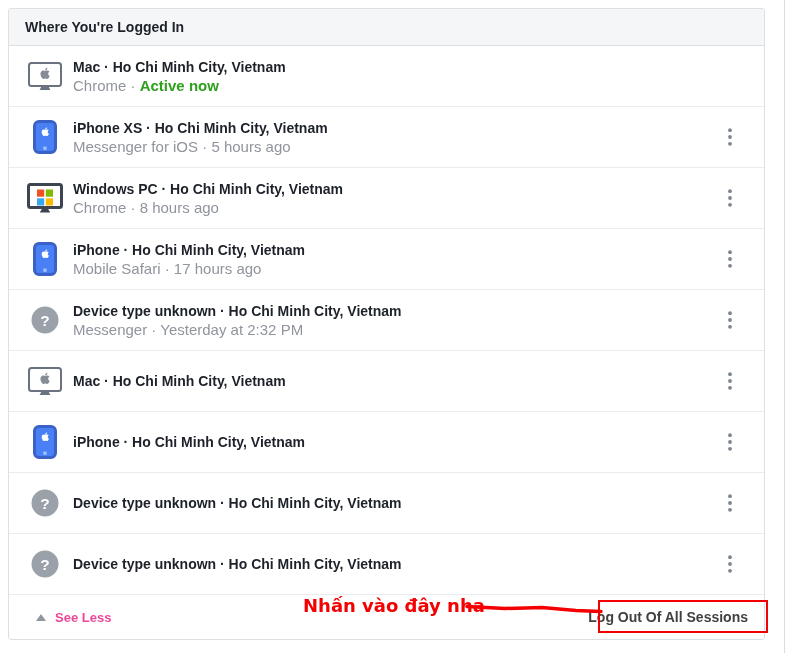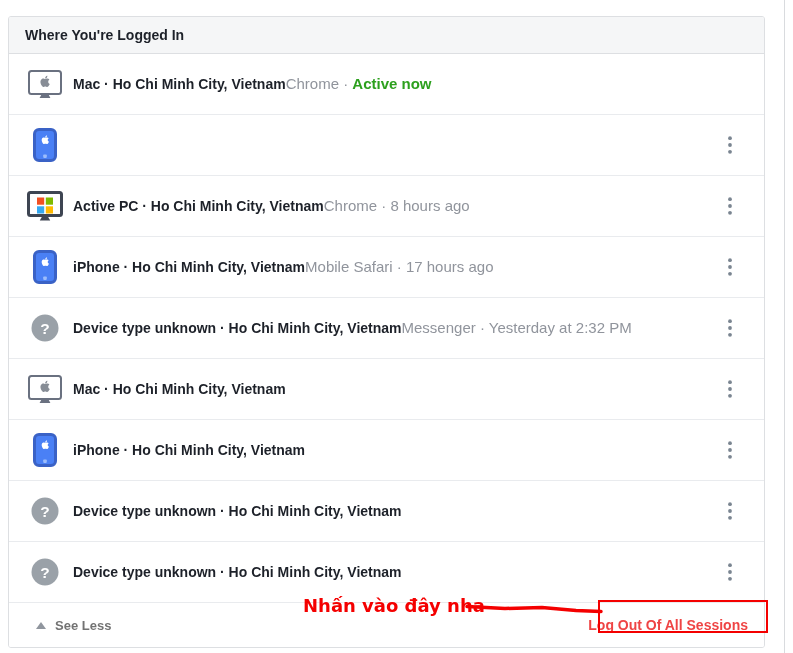--- a/index.html
+++ b/index.html
@@ -6,63 +6,63 @@
   body { font-family: "Liberation Sans", "DejaVu Sans", sans-serif; background: #fff; }
   .page {
     position: relative; width: 793px; height: 653px;
     background: #fff; overflow: hidden;
   }
   .scroll-edge {
     position: absolute; left: 784px; top: 0; width: 1px; height: 653px;
     background: #d9dbde;
   }
   .card {
-    position: absolute; left: 8px; top: 16px; width: 757px;
+    position: absolute; left: 8px; top: 8px; width: 757px;
     background: #fff; border: 1px solid #dddfe2; border-radius: 3px;
   }
   .card-header {
     height: 37px; background: #f5f6f7; border-bottom: 1px solid #dddfe2;
     display: flex; align-items: center; padding: 0 16px;
     font-size: 14px; font-weight: bold; color: #1d2129;
     border-radius: 2px 2px 0 0;
   }
   .row {
     height: 61px; display: flex; align-items: center;
     padding: 0 16px; border-bottom: 1px solid #e9ebee; background: #fff;
   }
   .icon-box {
     width: 40px; min-width: 40px; display: flex; align-items: center;
     justify-content: center; margin-right: 8px;
   }
-  .row-text { display: flex; flex-direction: row; justify-content: center; }
+  .row-text { display: flex; flex-direction: column; justify-content: center; }
   .row-title { font-size: 14px; font-weight: bold; color: #1d2129; line-height: 19px; }
   .row-sub { font-size: 15px; color: #90949c; line-height: 18px; }
   .row-sub .active { color: #2da01e; font-weight: bold; }
   .kebab {
     margin-left: auto; background: none; border: none; cursor: pointer;
     width: 24px; height: 24px; display: flex; align-items: center; justify-content: center;
     margin-right: 6px;
   }
   .footer {
     height: 44px; display: flex; align-items: center; padding: 0 14px;
     background: #fff; border-radius: 0 0 2px 2px;
   }
   .see-less {
     display: flex; align-items: center; gap: 9px; margin-left: 13px;
     background: none; border: none; cursor: pointer;
-    font-family: inherit; font-size: 13px; font-weight: bold; color: #737373;
+    font-family: inherit; font-size: 13px; font-weight: bold; color: #ec4899;
   }
   .tri-up {
     width: 0; height: 0; border-left: 5px solid transparent;
     border-right: 5px solid transparent; border-bottom: 7px solid #90969e;
     display: inline-block;
   }
   .logout-btn {
     margin-left: auto; background: none; border: none; cursor: pointer;
-    font-family: inherit; font-size: 14px; font-weight: bold; color: #ef4444;
+    font-family: inherit; font-size: 14px; font-weight: bold; color: #404040;
     margin-right: 2px;
   }
   
   .annot-layer { position: absolute; left: 0; top: 0; width: 793px; height: 653px; pointer-events: none; }
   .annot-text {
     position: absolute; left: 303px; top: 595px;
     font-family: "DejaVu Sans", "Liberation Sans", sans-serif;
     font-size: 18px; font-weight: bold; color: #f40000; white-space: nowrap;
   }
   .annot-rect {
@@ -104,20 +104,24 @@
     </div>
 
     <div class="row">
       <span class="icon-box">
         <svg width="24" height="34" viewBox="0 0 24 34">
           <rect x="1.5" y="1.5" width="21" height="31" rx="4.5" fill="#4a80f5" stroke="#3a62c6" stroke-width="3"></rect>
           <use href="#apple-path" fill="#ffffff" transform="translate(7.8,7.2) scale(0.053)"></use>
           <rect x="10.2" y="26.5" width="3.6" height="3.4" rx="0.8" fill="#9cbcfb"></rect>
         </svg>
       </span>
+      <div class="row-text">
+        <div class="row-title">iPhone XS · Ho Chi Minh City, Vietnam</div>
+        <div class="row-sub">Messenger for iOS · 5 hours ago</div>
+      </div>
       <button class="kebab">
         <svg width="6" height="18" viewBox="0 0 6 18">
             <circle cx="3" cy="2.2" r="1.9" fill="#7a8591"></circle>
             <circle cx="3" cy="9" r="1.9" fill="#7a8591"></circle>
             <circle cx="3" cy="15.8" r="1.9" fill="#7a8591"></circle>
           </svg>
       </button>
     </div>
 
     <div class="row">
@@ -125,21 +129,21 @@
         <svg width="36" height="30" viewBox="0 0 36 30">
           <rect x="1.5" y="1.5" width="33" height="23" rx="2" fill="#fff" stroke="#3e4552" stroke-width="3"></rect>
           <rect x="10" y="6.5" width="7.2" height="7.2" fill="#f25022"></rect>
           <rect x="18.8" y="6.5" width="7.2" height="7.2" fill="#7fba00"></rect>
           <rect x="10" y="15.3" width="7.2" height="7.2" fill="#35a8ef"></rect>
           <rect x="18.8" y="15.3" width="7.2" height="7.2" fill="#ffb900"></rect>
           <path d="M14.8 26 h6.4 l2 3.5 h-10.4 z" fill="#3e4552"></path>
         </svg>
       </span>
       <div class="row-text">
-        <div class="row-title">Active PC · Ho Chi Minh City, Vietnam</div>
+        <div class="row-title">Windows PC · Ho Chi Minh City, Vietnam</div>
         <div class="row-sub">Chrome · 8 hours ago</div>
       </div>
       <button class="kebab">
         <svg width="6" height="18" viewBox="0 0 6 18">
             <circle cx="3" cy="2.2" r="1.9" fill="#7a8591"></circle>
             <circle cx="3" cy="9" r="1.9" fill="#7a8591"></circle>
             <circle cx="3" cy="15.8" r="1.9" fill="#7a8591"></circle>
           </svg>
       </button>
     </div>

